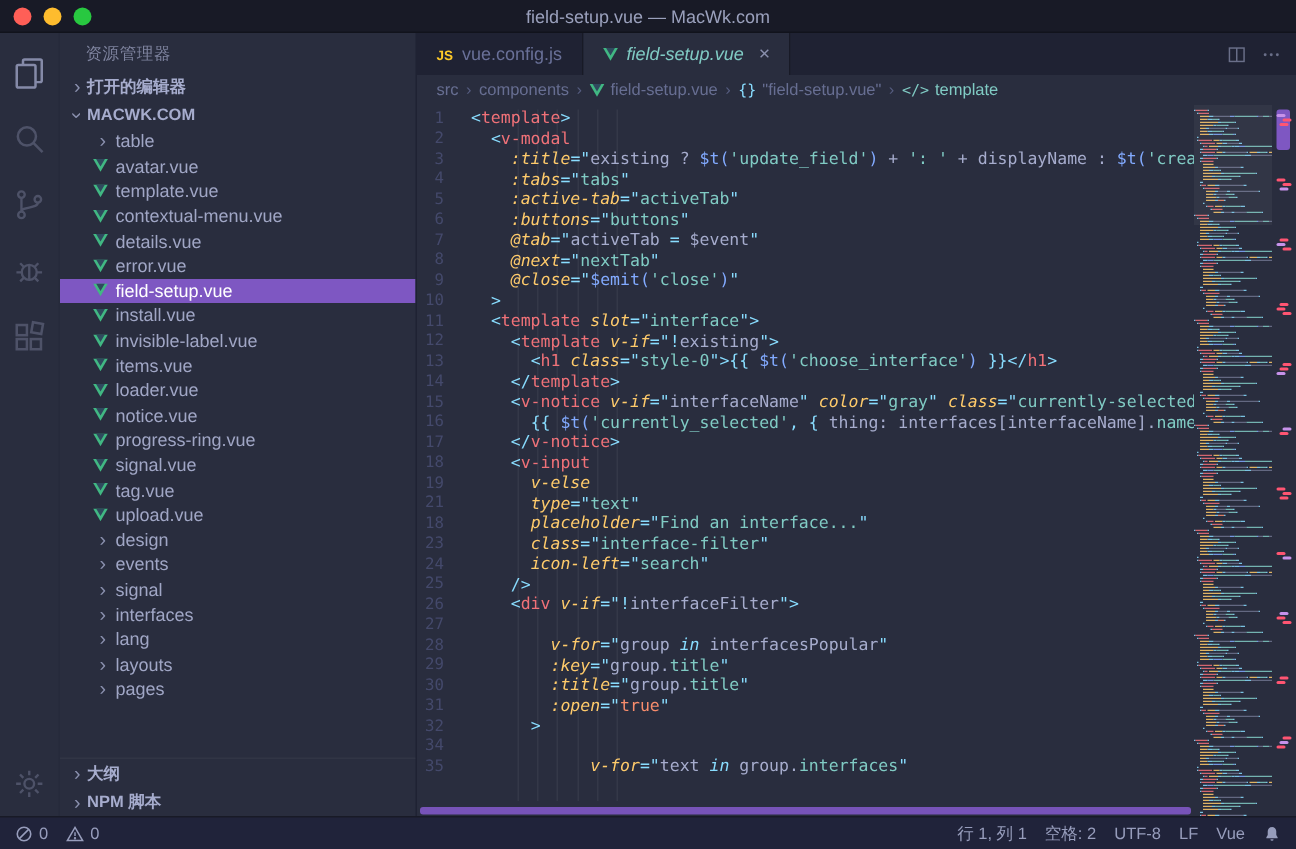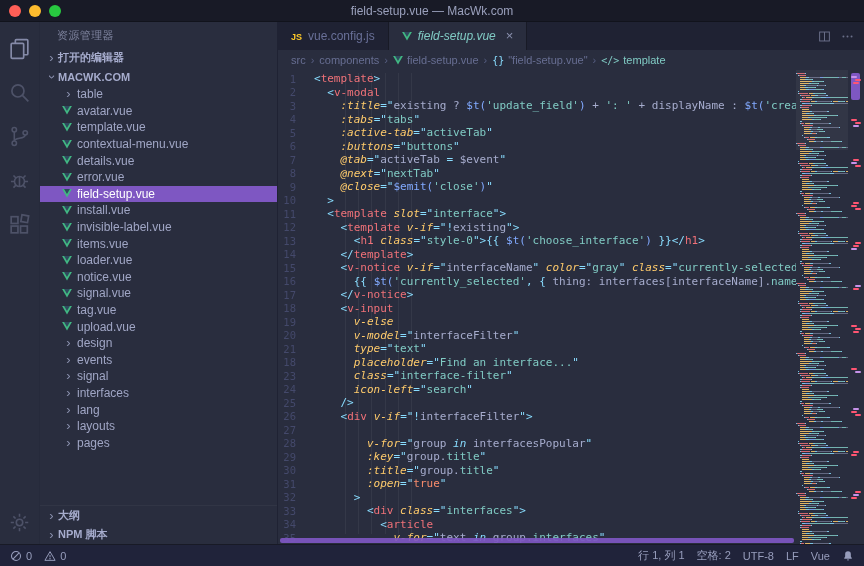--- a/index.html
+++ b/index.html
@@ -266,20 +266,29 @@
             </span>
             <span class="tree-lbl">notice.vue</span>
           </div>
           <div class="tree-row">
             <span class="tree-ic">
               <svg width="10" height="9" viewBox="0 0 12 11">
                 <polygon points="0,0 6,10.4 12,0" fill="#41B883"></polygon>
                 <polygon points="2.4,0 6,6.2 9.6,0" fill="#2F4A5E"></polygon>
               </svg>
             </span>
+            <span class="tree-lbl">progress-ring.vue</span>
+          </div>
+          <div class="tree-row">
+            <span class="tree-ic">
+              <svg width="10" height="9" viewBox="0 0 12 11">
+                <polygon points="0,0 6,10.4 12,0" fill="#41B883"></polygon>
+                <polygon points="2.4,0 6,6.2 9.6,0" fill="#2F4A5E"></polygon>
+              </svg>
+            </span>
             <span class="tree-lbl">signal.vue</span>
           </div>
           <div class="tree-row">
             <span class="tree-ic">
               <svg width="10" height="9" viewBox="0 0 12 11">
                 <polygon points="0,0 6,10.4 12,0" fill="#41B883"></polygon>
                 <polygon points="2.4,0 6,6.2 9.6,0" fill="#2F4A5E"></polygon>
               </svg>
             </span>
             <span class="tree-lbl">tag.vue</span>
@@ -493,24 +502,20 @@
               </div>
               <div class="code-line">
                 <span class="ln">18</span>
                 <span class="lc"><span class="tk-x">    </span><span class="tk-p">&lt;</span><span class="tk-t">v-input</span></span>
               </div>
               <div class="code-line">
                 <span class="ln">19</span>
                 <span class="lc"><span class="tk-x">      </span><span class="tk-a">v-else</span></span>
               </div>
               <div class="code-line">
-                <span class="ln">20</span>
-                <span class="lc"><span class="tk-x">      </span><span class="tk-a">v-model</span><span class="tk-p">="</span><span class="tk-x">interfaceFilter</span><span class="tk-p">"</span></span>
-              </div>
-              <div class="code-line">
                 <span class="ln">21</span>
                 <span class="lc"><span class="tk-x">      </span><span class="tk-a">type</span><span class="tk-p">="</span><span class="tk-s">text</span><span class="tk-p">"</span></span>
               </div>
               <div class="code-line">
                 <span class="ln">18</span>
                 <span class="lc"><span class="tk-x">      </span><span class="tk-a">placeholder</span><span class="tk-p">="</span><span class="tk-s">Find an interface...</span><span class="tk-p">"</span></span>
               </div>
               <div class="code-line">
                 <span class="ln">23</span>
                 <span class="lc"><span class="tk-x">      </span><span class="tk-a">class</span><span class="tk-p">="</span><span class="tk-s">interface-filter</span><span class="tk-p">"</span></span>
@@ -544,26 +549,21 @@
               </div>
               <div class="code-line">
                 <span class="ln">31</span>
                 <span class="lc"><span class="tk-x">        </span><span class="tk-a">:open</span><span class="tk-p">="</span><span class="tk-n">true</span><span class="tk-p">"</span></span>
               </div>
               <div class="code-line">
                 <span class="ln">32</span>
                 <span class="lc"><span class="tk-x">      </span><span class="tk-p">&gt;</span></span>
               </div>
               <div class="code-line">
-                <span class="ln">33</span>
-                <span class="lc"><span class="tk-x">        </span><span class="tk-p">&lt;</span><span class="tk-t">div</span><span class="tk-x"> </span><span class="tk-a">class</span><span class="tk-p">="</span><span class="tk-s">interfaces</span><span class="tk-p">"&gt;</span></span>
-              </div>
-              <div class="code-line">
                 <span class="ln">34</span>
-                <span class="lc"><span class="tk-x">          </span><span class="tk-p">&lt;</span><span class="tk-t">article</span></span>
               </div>
               <div class="code-line">
                 <span class="ln">35</span>
                 <span class="lc"><span class="tk-x">            </span><span class="tk-a">v-for</span><span class="tk-p">="</span><span class="tk-x">text </span><span class="tk-k">in</span><span class="tk-x"> group.</span><span class="tk-s">interfaces</span><span class="tk-p">"</span></span>
               </div>
             </div>
           <div class="hscroll"></div>
         </div>
         <div class="minimap">
           <div>

